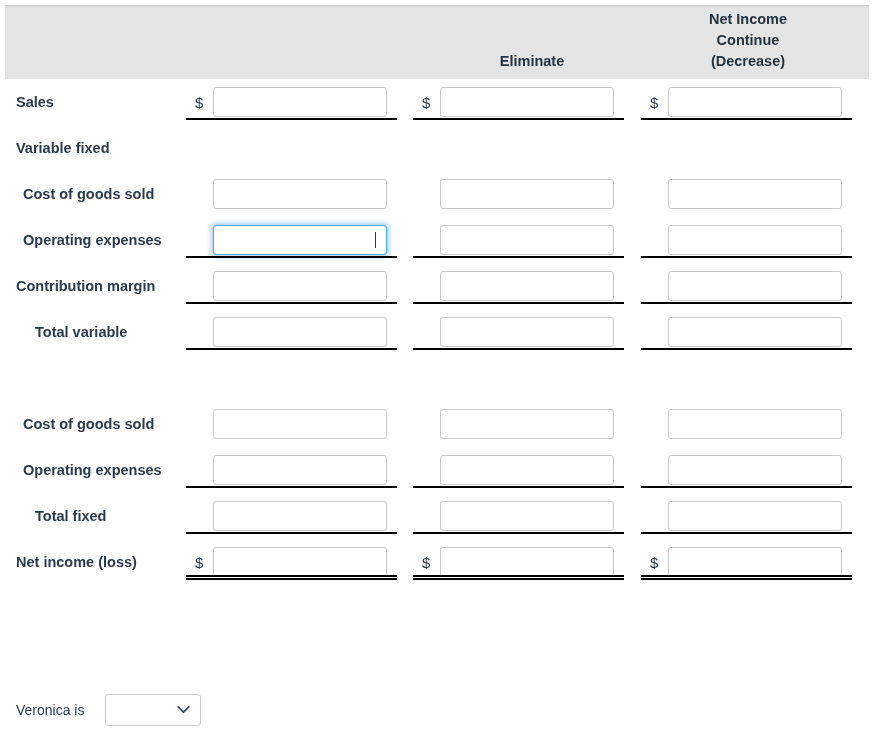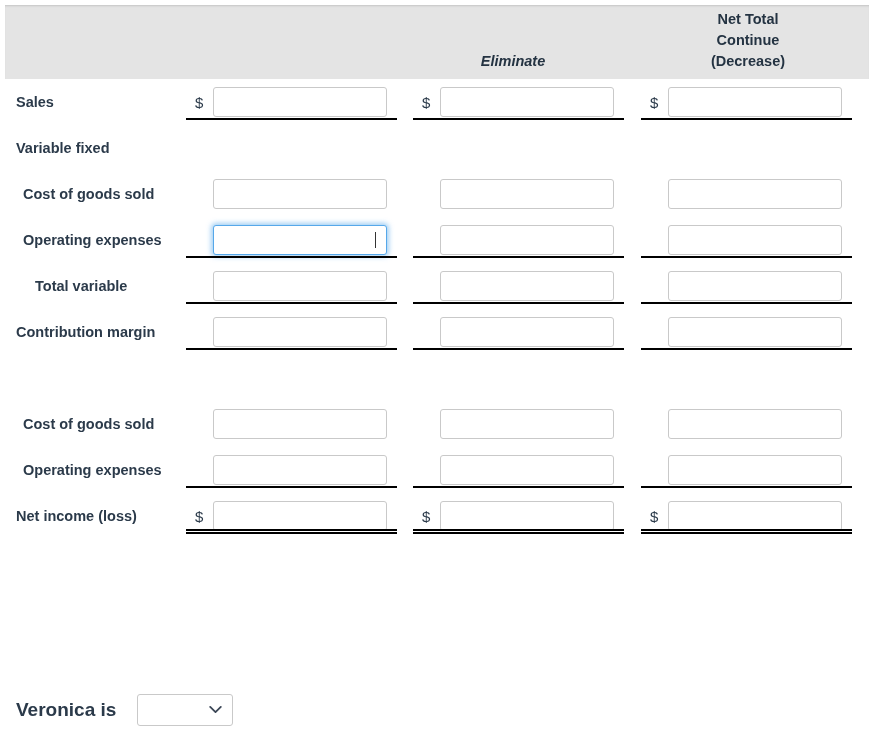--- a/index.html
+++ b/index.html
@@ -37,21 +37,21 @@
     position: absolute;
     bottom: 7px;
     text-align: center;
     font-weight: bold;
     font-size: 14.5px;
     line-height: 21px;
     color: #243342;
   }
   .head-label-col { left: 0px; width: 180px; }
   .head-col-1 { left: 181px; width: 222px; }
-  .head-col-2 { left: 397px; width: 222px; font-style: italic; }
+  .head-col-2 { left: 416px; width: 222px; }
   .head-col-3 { left: 632px; width: 222px; }
   .head-cell span { display: block; }
 
   
   .rows {
     position: absolute;
     left: 0;
     top: 79px;
     width: 884px;
   }
@@ -150,24 +150,23 @@
 
   
   .footer {
     position: absolute;
     left: 16px;
     top: 694px;
     display: flex;
     align-items: center;
   }
   .footer-label {
-    font-size: 19px;
+    font-size: 14px;
     color: #2b3a4a;
     margin-right: 21px;
-    font-weight: bold;
   }
   .dropdown {
     position: relative;
     width: 96px;
     height: 32px;
   }
   .dropdown select {
     width: 96px;
     height: 32px;
     border: 1px solid #c9c9c9;
@@ -195,21 +194,21 @@
 <body>
 
 <div class="sheet">
 
   <div class="table-head">
     <div class="head-cell head-label-col"></div>
     <div class="head-cell head-col-2">
       <span>Eliminate</span>
     </div>
     <div class="head-cell head-col-3">
-      <span>Net Total</span>
+      <span>Net Income</span>
       <span>Continue</span>
       <span>(Decrease)</span>
     </div>
   </div>
 
   <div class="rows" id="rows-container">
       <div class="row">
         <div class="row-label">Sales</div>
         <div class="cell c1">
           <div class="cell-inner">
@@ -278,45 +277,45 @@
         </div>
         <div class="cell c3">
           <div class="cell-inner">
             <div class="dollar empty"></div>
             <div style="position: relative;"><input type="text" class="field" placeholder="" style=""></div>
           </div>
           <div class="rule"></div>
         </div>
       </div>
       <div class="row">
+        <div class="row-label">Contribution margin</div>
+        <div class="cell c1">
+          <div class="cell-inner">
+            <div class="dollar empty"></div>
+            <div style="position: relative;"><input type="text" class="field" placeholder="" style=""></div>
+          </div>
+          <div class="rule"></div>
+        </div>
+        <div class="cell c2">
+          <div class="cell-inner">
+            <div class="dollar empty"></div>
+            <div style="position: relative;"><input type="text" class="field" placeholder="" style=""></div>
+          </div>
+          <div class="rule"></div>
+        </div>
+        <div class="cell c3">
+          <div class="cell-inner">
+            <div class="dollar empty"></div>
+            <div style="position: relative;"><input type="text" class="field" placeholder="" style=""></div>
+          </div>
+          <div class="rule"></div>
+        </div>
+      </div>
+      <div class="row">
         <div class="row-label indent-2">Total variable</div>
-        <div class="cell c1">
-          <div class="cell-inner">
-            <div class="dollar empty"></div>
-            <div style="position: relative;"><input type="text" class="field" placeholder="" style=""></div>
-          </div>
-          <div class="rule"></div>
-        </div>
-        <div class="cell c2">
-          <div class="cell-inner">
-            <div class="dollar empty"></div>
-            <div style="position: relative;"><input type="text" class="field" placeholder="" style=""></div>
-          </div>
-          <div class="rule"></div>
-        </div>
-        <div class="cell c3">
-          <div class="cell-inner">
-            <div class="dollar empty"></div>
-            <div style="position: relative;"><input type="text" class="field" placeholder="" style=""></div>
-          </div>
-          <div class="rule"></div>
-        </div>
-      </div>
-      <div class="row">
-        <div class="row-label">Contribution margin</div>
         <div class="cell c1">
           <div class="cell-inner">
             <div class="dollar empty"></div>
             <div style="position: relative;"><input type="text" class="field" placeholder="" style=""></div>
           </div>
           <div class="rule"></div>
         </div>
         <div class="cell c2">
           <div class="cell-inner">
             <div class="dollar empty"></div>
@@ -353,20 +352,44 @@
         </div>
         <div class="cell c3">
           <div class="cell-inner">
             <div class="dollar empty"></div>
             <div style="position: relative;"><input type="text" class="field" placeholder="" style=""></div>
           </div>
         </div>
       </div>
       <div class="row">
         <div class="row-label indent-1">Operating expenses</div>
+        <div class="cell c1">
+          <div class="cell-inner">
+            <div class="dollar empty"></div>
+            <div style="position: relative;"><input type="text" class="field" placeholder="" style=""></div>
+          </div>
+          <div class="rule"></div>
+        </div>
+        <div class="cell c2">
+          <div class="cell-inner">
+            <div class="dollar empty"></div>
+            <div style="position: relative;"><input type="text" class="field" placeholder="" style=""></div>
+          </div>
+          <div class="rule"></div>
+        </div>
+        <div class="cell c3">
+          <div class="cell-inner">
+            <div class="dollar empty"></div>
+            <div style="position: relative;"><input type="text" class="field" placeholder="" style=""></div>
+          </div>
+          <div class="rule"></div>
+        </div>
+      </div>
+      <div class="row">
+        <div class="row-label indent-2">Total fixed</div>
         <div class="cell c1">
           <div class="cell-inner">
             <div class="dollar empty"></div>
             <div style="position: relative;"><input type="text" class="field" placeholder="" style=""></div>
           </div>
           <div class="rule"></div>
         </div>
         <div class="cell c2">
           <div class="cell-inner">
             <div class="dollar empty"></div>

